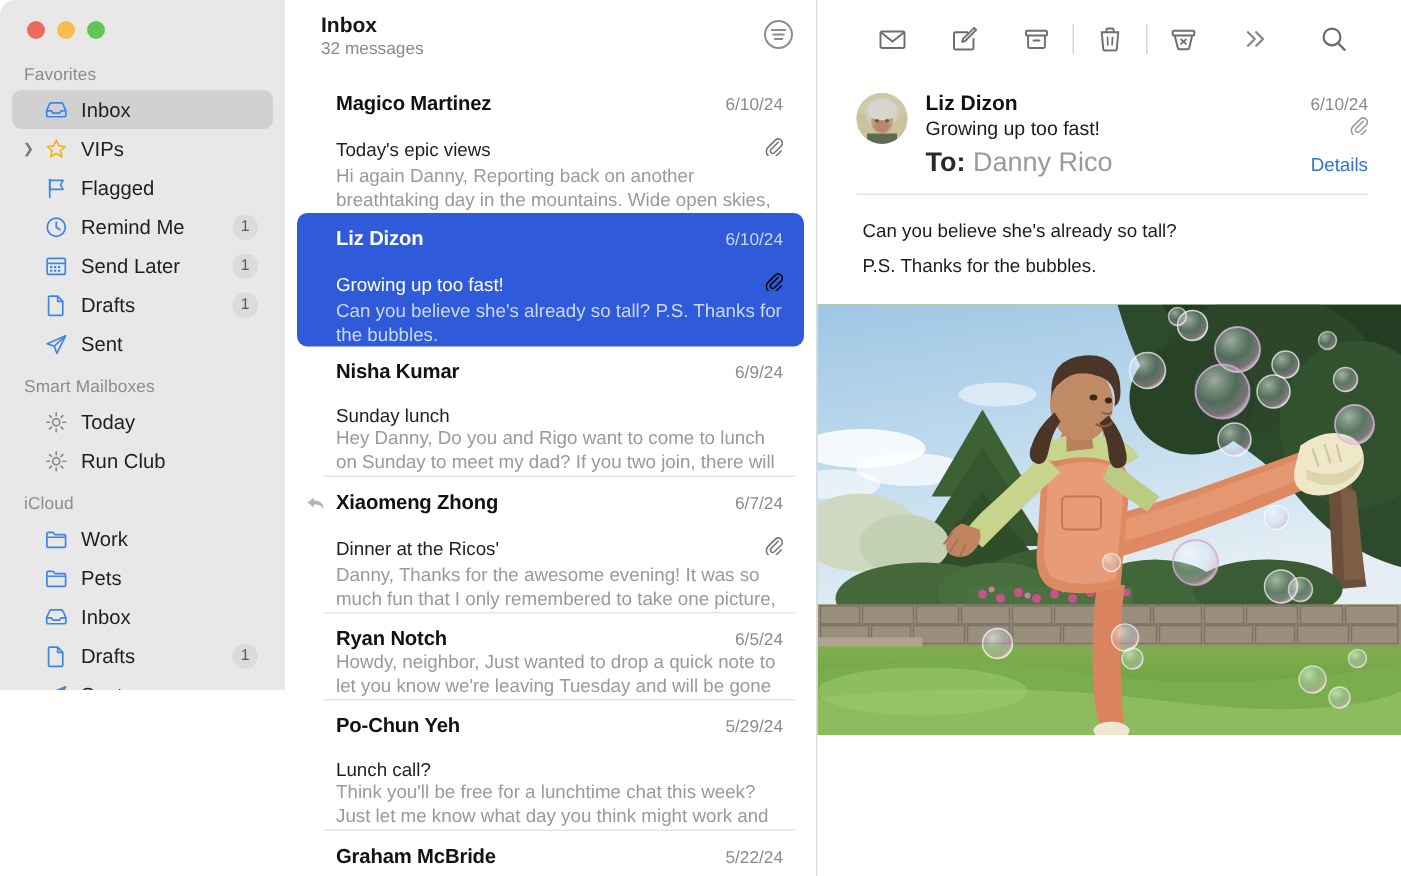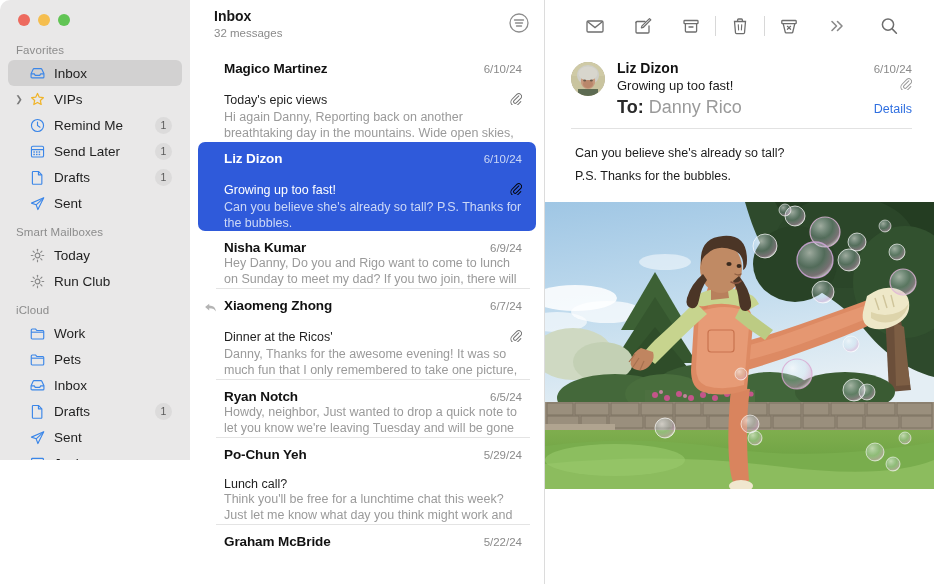--- a/index.html
+++ b/index.html
@@ -228,20 +228,30 @@
         <div class="sb-item">
           <div class="sb-disc">
             <span class="chev">❯</span>
           </div>
           <div class="sb-ico">
             <svg width="17" height="17" viewBox="0 0 18 18">
               <path d="M9 2.6 l1.9 4 4.3 .5 -3.2 2.9 .9 4.3 -3.9 -2.2 -3.9 2.2 .9 -4.3 -3.2 -2.9 4.3 -.5 Z" fill="none" stroke="#f0b429" stroke-width="1.3" stroke-linejoin="round"></path>
             </svg>
           </div>
           <div class="sb-label">VIPs</div>
+        </div>
+        <div class="sb-item">
+          <div class="sb-disc"></div>
+          <div class="sb-ico">
+            <svg width="17" height="17" viewBox="0 0 18 18">
+              <path d="M4.4 2.8 v12.6" stroke="#3b86e8" stroke-width="1.2" stroke-linecap="round" fill="none"></path>
+              <path d="M4.4 3.4 h9.4 l-1.8 3.2 1.8 3.2 H4.4 Z" fill="none" stroke="#3b86e8" stroke-width="1.2" stroke-linejoin="round"></path>
+            </svg>
+          </div>
+          <div class="sb-label">Flagged</div>
         </div>
         <div class="sb-item">
           <div class="sb-disc"></div>
           <div class="sb-ico">
             <svg width="17" height="17" viewBox="0 0 18 18">
               <circle cx="9" cy="9" r="6.4" fill="none" stroke="#3b86e8" stroke-width="1.2"></circle>
               <path d="M9 5.4 V9 l2.6 1.8" fill="none" stroke="#3b86e8" stroke-width="1.2" stroke-linecap="round"></path>
             </svg>
           </div>
           <div class="sb-label">Remind Me</div>
@@ -455,20 +465,23 @@
             <span class="clip"><svg width="13" height="13" viewBox="0 0 14 14">
                 <path d="M10.6 4.1 L5.4 9.3 a1.7 1.7 0 0 0 2.4 2.4 l5.1 -5.1 a3 3 0 0 0 -4.2 -4.2 L3.3 7.8 a4.2 4.2 0 0 0 6 6 l3.4 -3.4" fill="none" stroke="currentColor" stroke-width="1.1" stroke-linecap="round"></path>
               </svg></span>
           </div>
           <div class="msg-prev">Can you believe she's already so tall? P.S. Thanks for the bubbles.</div>
         </div>
         <div class="msg">
           <div class="msg-row1">
             <span class="msg-from">Nisha Kumar</span>
             <span class="msg-date">6/9/24</span>
+          </div>
+          <div class="msg-row2">
+            <span class="msg-subj">Sunday lunch</span>
           </div>
           <div class="msg-prev">Hey Danny, Do you and Rigo want to come to lunch on Sunday to meet my dad? If you two join, there will be 6 of us total. W…</div>
         </div>
         <div class="msg-sep"></div>
         <div class="msg">
           <div class="msg-row1">
             <span class="msg-from">Xiaomeng Zhong</span>
             <span class="msg-date">6/7/24</span>
           </div>
           <div class="msg-row2">

